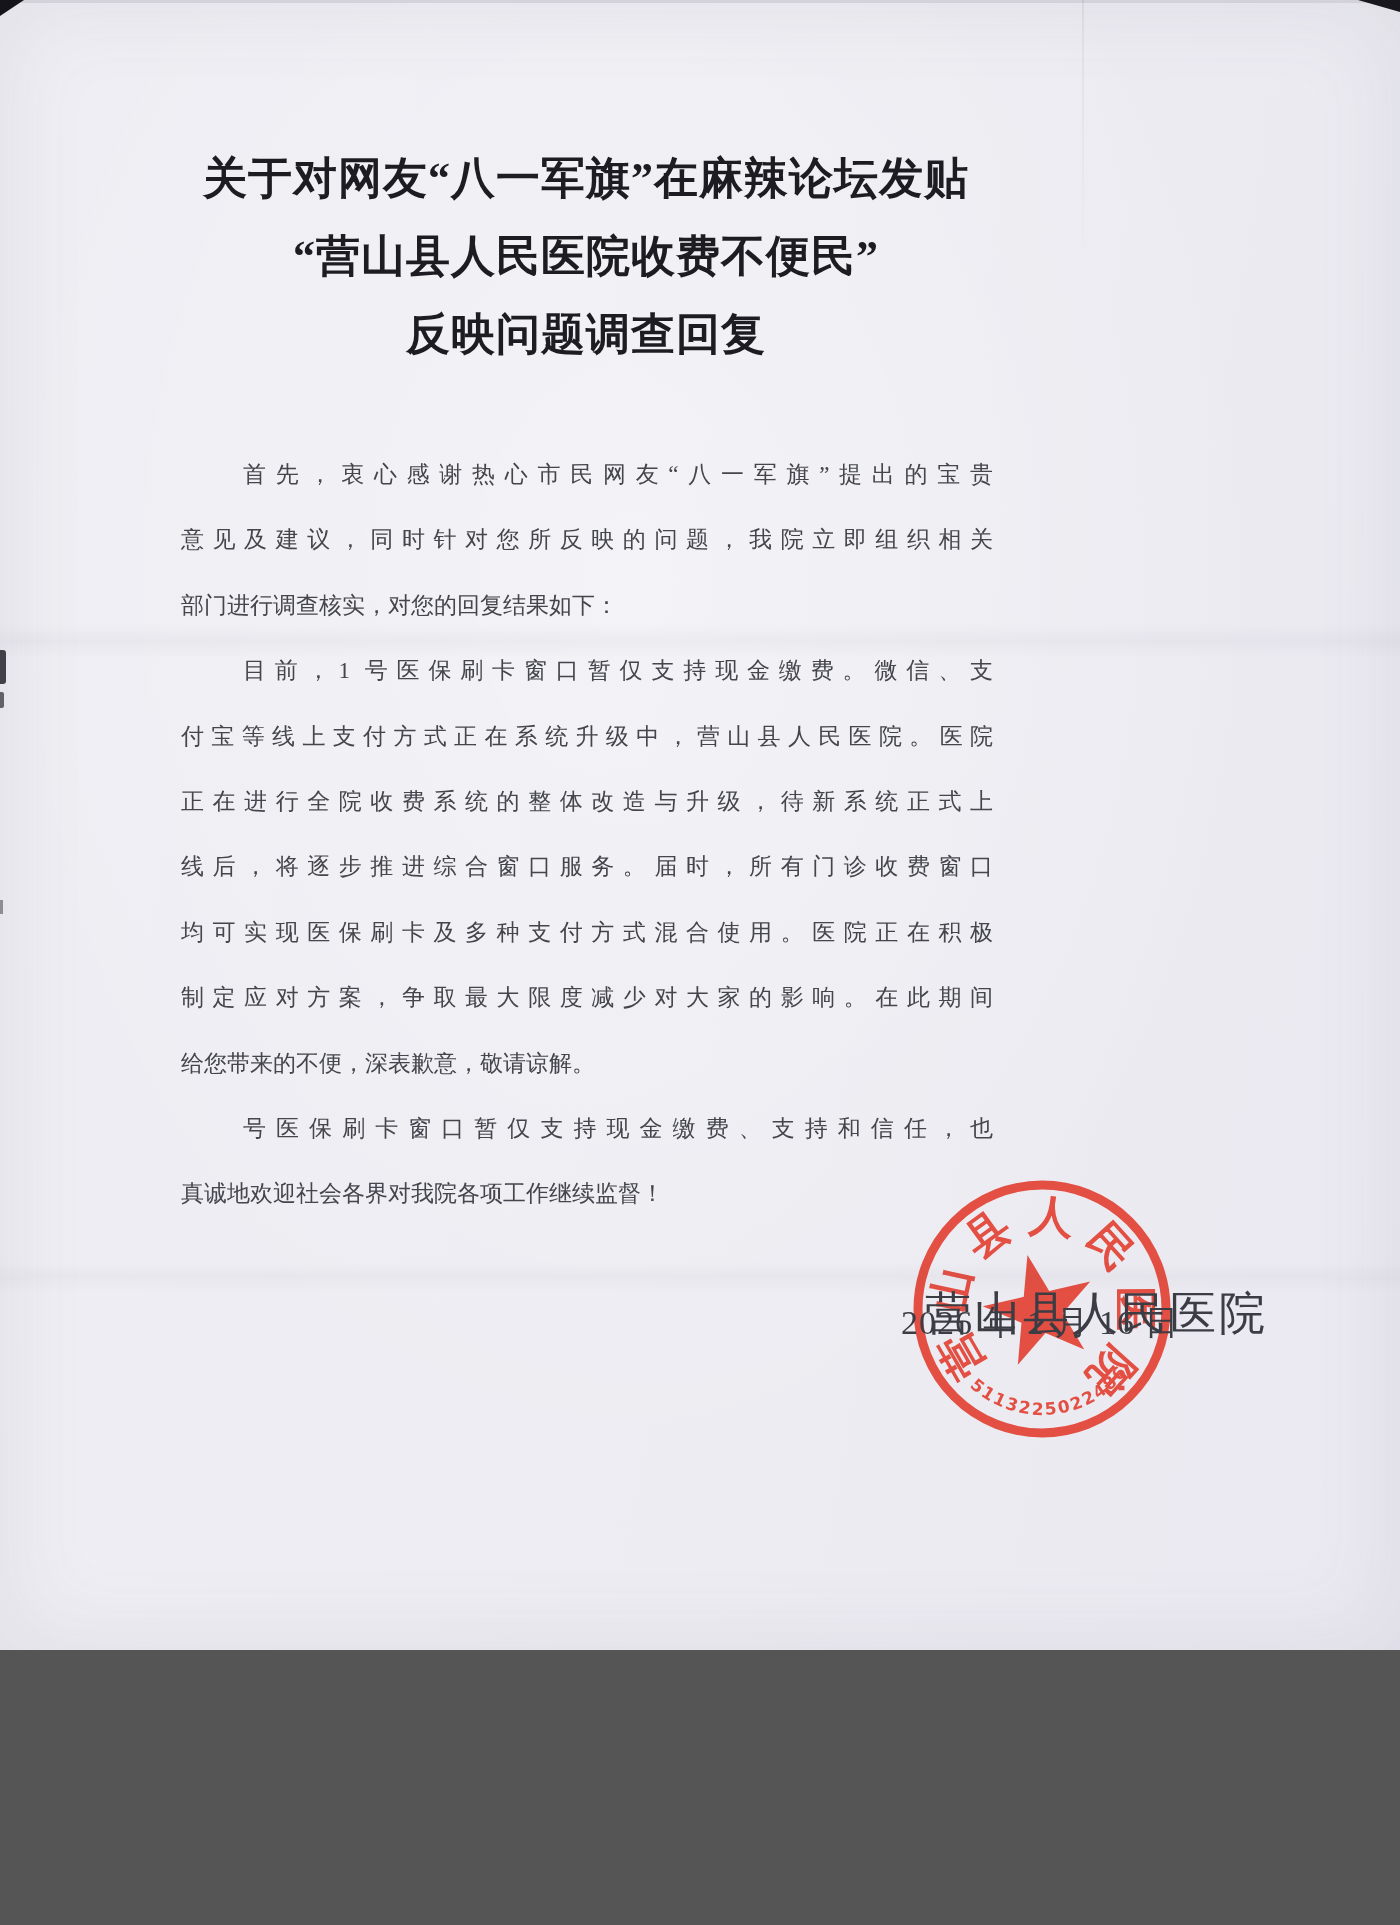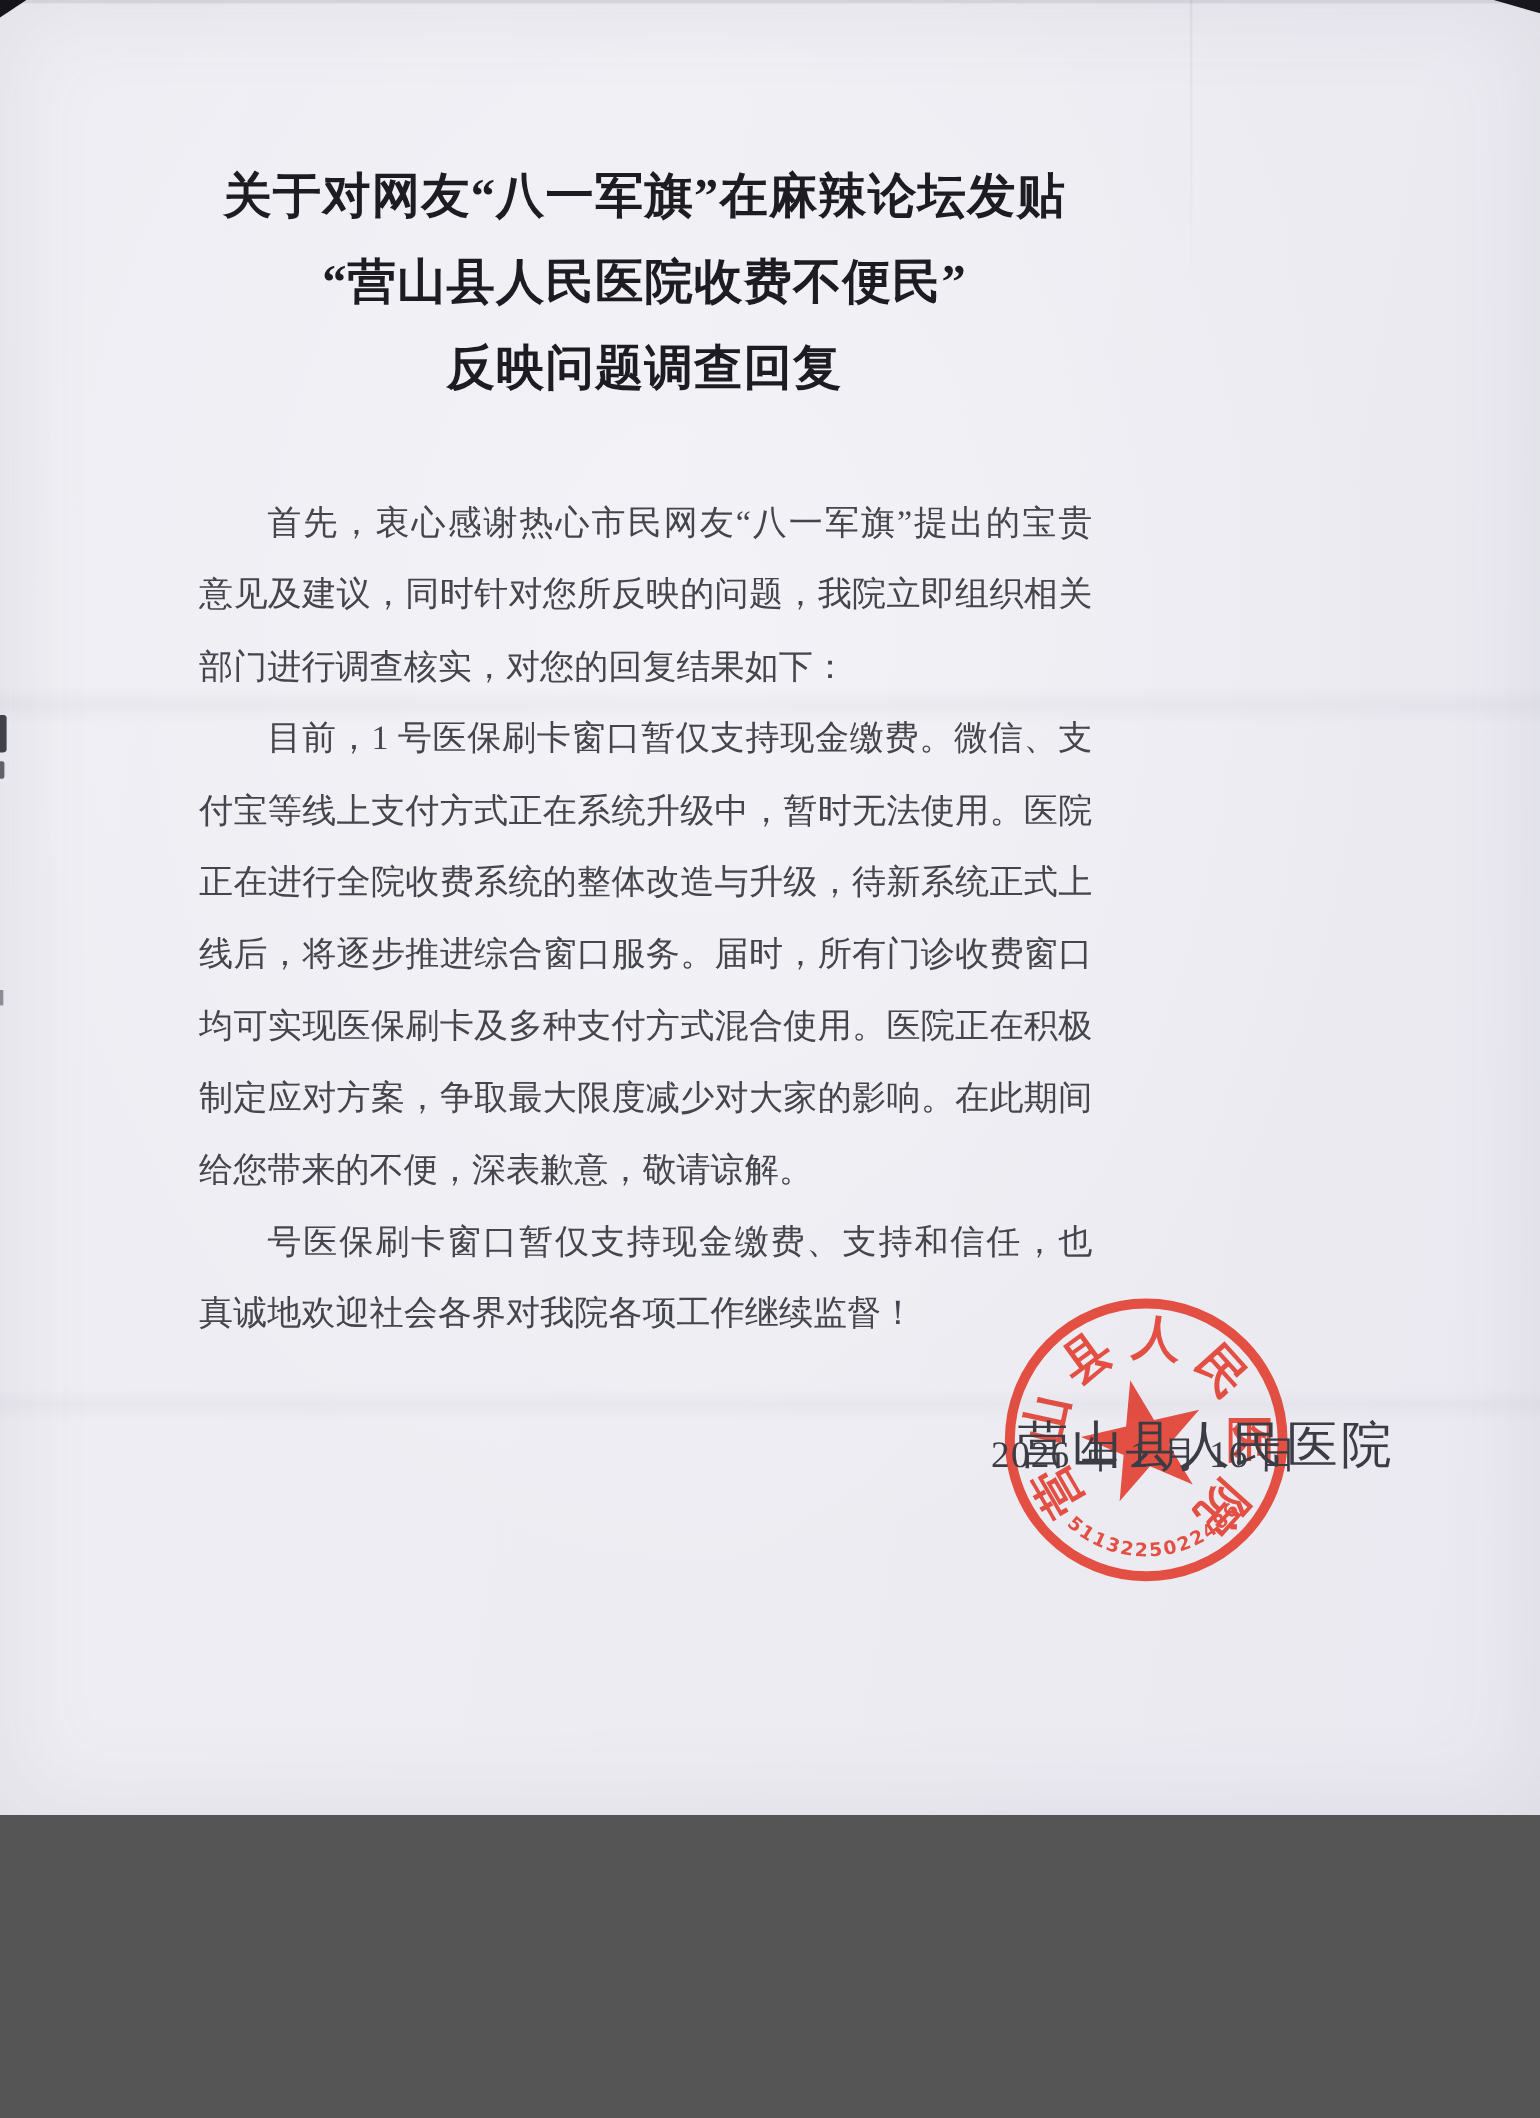--- a/index.html
+++ b/index.html
@@ -20,21 +20,21 @@
   
   .title-block{
     position:absolute;left:180px;top:140px;width:812px;
     text-align:center;color:#1c1c22;
     font-weight:bold;font-size:44px;line-height:78px;
     letter-spacing:1px;z-index:1;
   }
   
   .body-block{
     position:absolute;left:181px;top:442px;width:812px;
-    color:#45454d;font-size:31px;z-index:1;
+    color:#45454d;font-size:23px;z-index:1;
   }
   .bline{
     height:65.4px;line-height:65.4px;
     text-align:justify;text-justify:inter-character;
     white-space:nowrap;
   }
   .bline.jl{white-space:normal;text-align-last:justify;}
   .bline.indent{text-indent:62px;}
   
   .signature{
@@ -79,21 +79,21 @@
   <div class="body-block">
 
       <div class="bline indent jl">首先，衷心感谢热心市民网友“八一军旗”提出的宝贵</div>
 
       <div class="bline jl">意见及建议，同时针对您所反映的问题，我院立即组织相关</div>
 
       <div class="bline">部门进行调查核实，对您的回复结果如下：</div>
 
       <div class="bline indent jl">目前，1 号医保刷卡窗口暂仅支持现金缴费。微信、支</div>
 
-      <div class="bline jl">付宝等线上支付方式正在系统升级中，暂时无法使用。医院</div>
+      <div class="bline jl">付宝等线上支付方式正在系统升级中，营山县人民医院。医院</div>
 
       <div class="bline jl">正在进行全院收费系统的整体改造与升级，待新系统正式上</div>
 
       <div class="bline jl">线后，将逐步推进综合窗口服务。届时，所有门诊收费窗口</div>
 
       <div class="bline jl">均可实现医保刷卡及多种支付方式混合使用。医院正在积极</div>
 
       <div class="bline jl">制定应对方案，争取最大限度减少对大家的影响。在此期间</div>
 
       <div class="bline">给您带来的不便，深表歉意，敬请谅解。</div>

